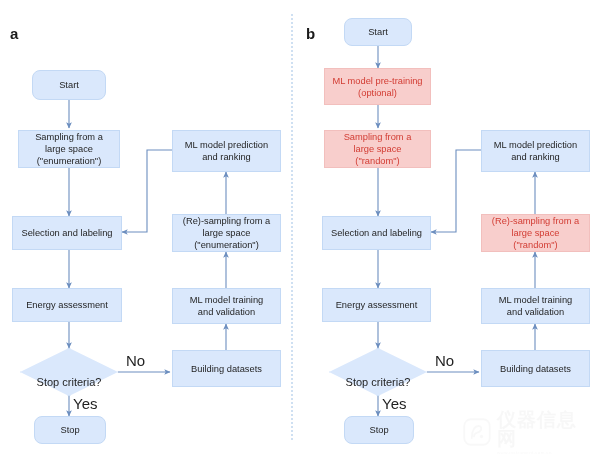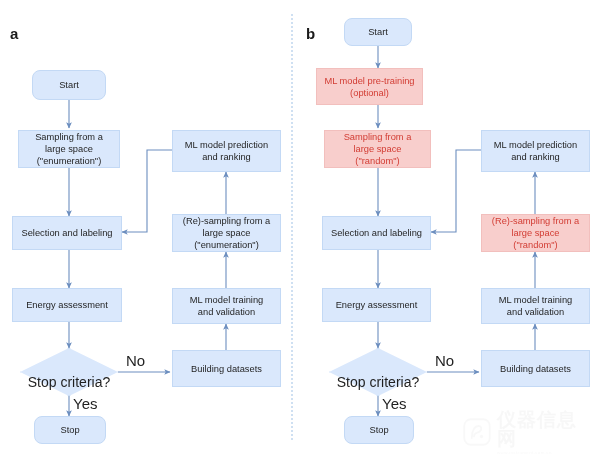--- a/index.html
+++ b/index.html
@@ -18,21 +18,21 @@
         padding:1px 3px;white-space:pre-line;}
 
   .node.blue{background:#dae8fc;border:1px solid #c3d9f5;color:#1f1f1f;}
   .node.pink{background:#f8cecc;border:1px solid #f2bfbd;color:#d23c33;}
   .node.term{border-radius:8px;}
 
   .diamond{position:absolute;display:flex;align-items:center;justify-content:center;}
   .diamond .dshape{position:absolute;inset:0;background:#dae8fc;
       border:1px solid #c3d9f5;
       clip-path:polygon(50% 0,100% 50%,50% 100%,0 50%);}
-  .diamond .dlabel{position:relative;font-size:14px;color:#1f1f1f;line-height:12px;margin-top:20px;}
+  .diamond .dlabel{position:relative;font-size:11px;color:#1f1f1f;line-height:12px;margin-top:20px;}
 
   .edge-label{position:absolute;font-size:15px;color:#1f1f1f;line-height:11px;}
 
   .divider{position:absolute;top:14px;height:426px;width:0;
            border-left:2px dotted #cfe0f2;}
 
   .watermark{position:absolute;right:6px;bottom:8px;width:132px;height:34px;
              opacity:.5;display:flex;align-items:center;gap:5px;
              pointer-events:none;}
   .wm-logo{width:30px;height:30px;flex:0 0 30px;}
@@ -117,21 +117,21 @@
 
   <div class="edge-label" style="left:126px;top:355px;">No</div>
   <div class="edge-label" style="left:73px;top:398px;">Yes</div>
 
   <div class="divider" style="left:291px;"></div>
 
   <div class="panel-label" style="left:306px;top:26px;">b</div>
 
   <div class="node blue term" style="left:344px;top:18px;width:68px;height:28px;">Start</div>
 
-  <div class="node pink" style="left:316px;top:68px;width:107px;height:37px;">ML model pre-training
+  <div class="node pink" style="left:324px;top:68px;width:107px;height:37px;">ML model pre-training
 (optional)</div>
 
   <div class="node pink" style="left:324px;top:130px;width:107px;height:38px;">Sampling from a
 large space
 ("random")</div>
 
   <div class="node blue" style="left:322px;top:216px;width:109px;height:34px;">Selection and labeling</div>
 
   <div class="node blue" style="left:322px;top:288px;width:109px;height:34px;">Energy assessment</div>
 

